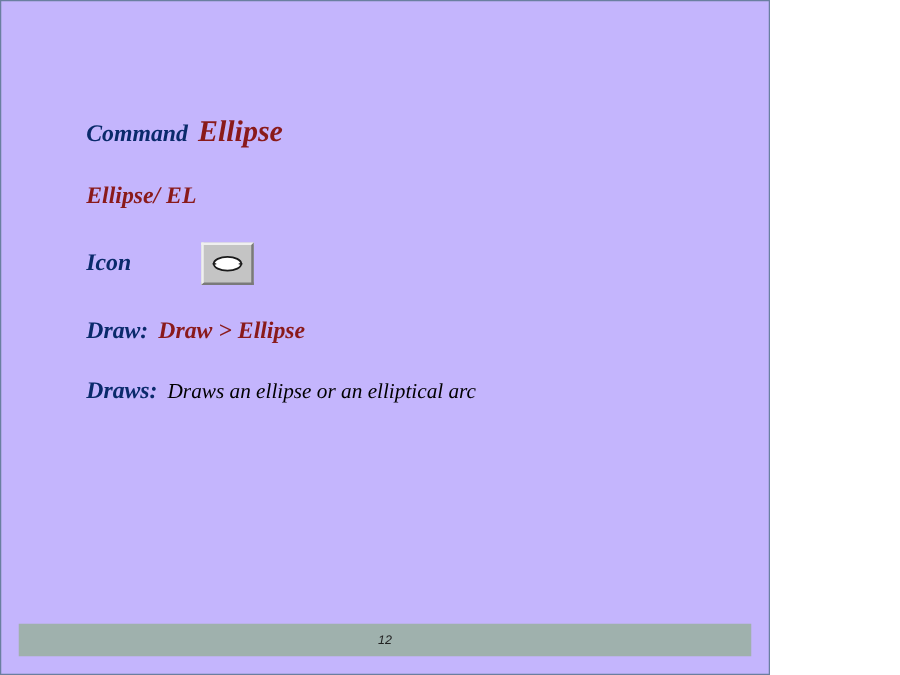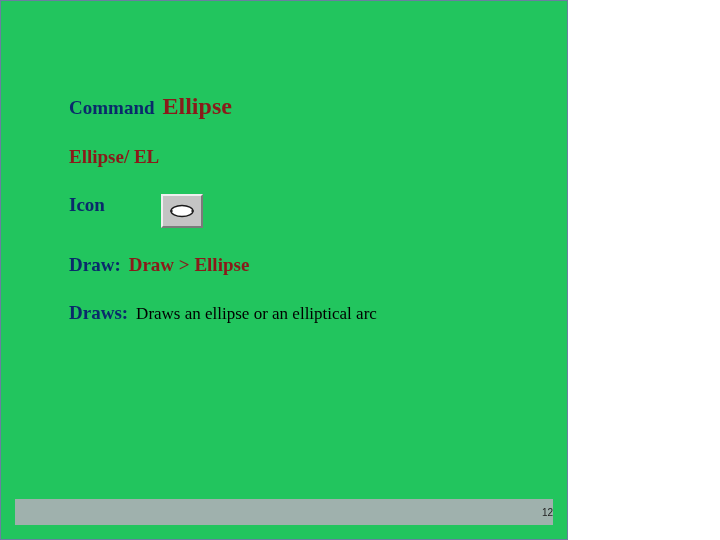--- a/index.html
+++ b/index.html
@@ -6,39 +6,41 @@
     margin: 0;
     padding: 0;
     width: 720px;
     height: 540px;
     background: #fff;
     font-family: "Times New Roman", Times, serif;
   }
   .slide {
     position: relative;
     box-sizing: border-box;
-    width: 568px;
+    width: 616px;
     height: 540px;
     border: 1px solid #6a7fa0;
-    background: #22c55e;
+    background: #c4b5fd;
+    font-style: italic;
   }
   .content {
     position: absolute;
     left: 68px;
     top: 92px;
     right: 60px;
   }
   .row {
     display: flex;
     align-items: baseline;
     margin-bottom: 26px;
     color: #000;
   }
   .row-icon {
     display: flex;
+    align-items: center;
     margin-bottom: 26px;
   }
   .label {
     color: #0a2a6b;
     font-weight: bold;
     margin-right: 8px;
   }
   .label-cmd {
     font-size: 19px;
   }
@@ -93,21 +95,21 @@
   }
   .footer-bar {
     position: absolute;
     left: 14px;
     right: 14px;
     bottom: 14px;
     height: 26px;
     background: #9fb1ad;
     display: flex;
     align-items: center;
-    justify-content: flex-end;
+    justify-content: center;
   }
   .page-num {
     font-family: Verdana, Geneva, sans-serif;
     font-size: 10px;
     color: #222;
   }
 </style>
 </head>
 <body>
 

